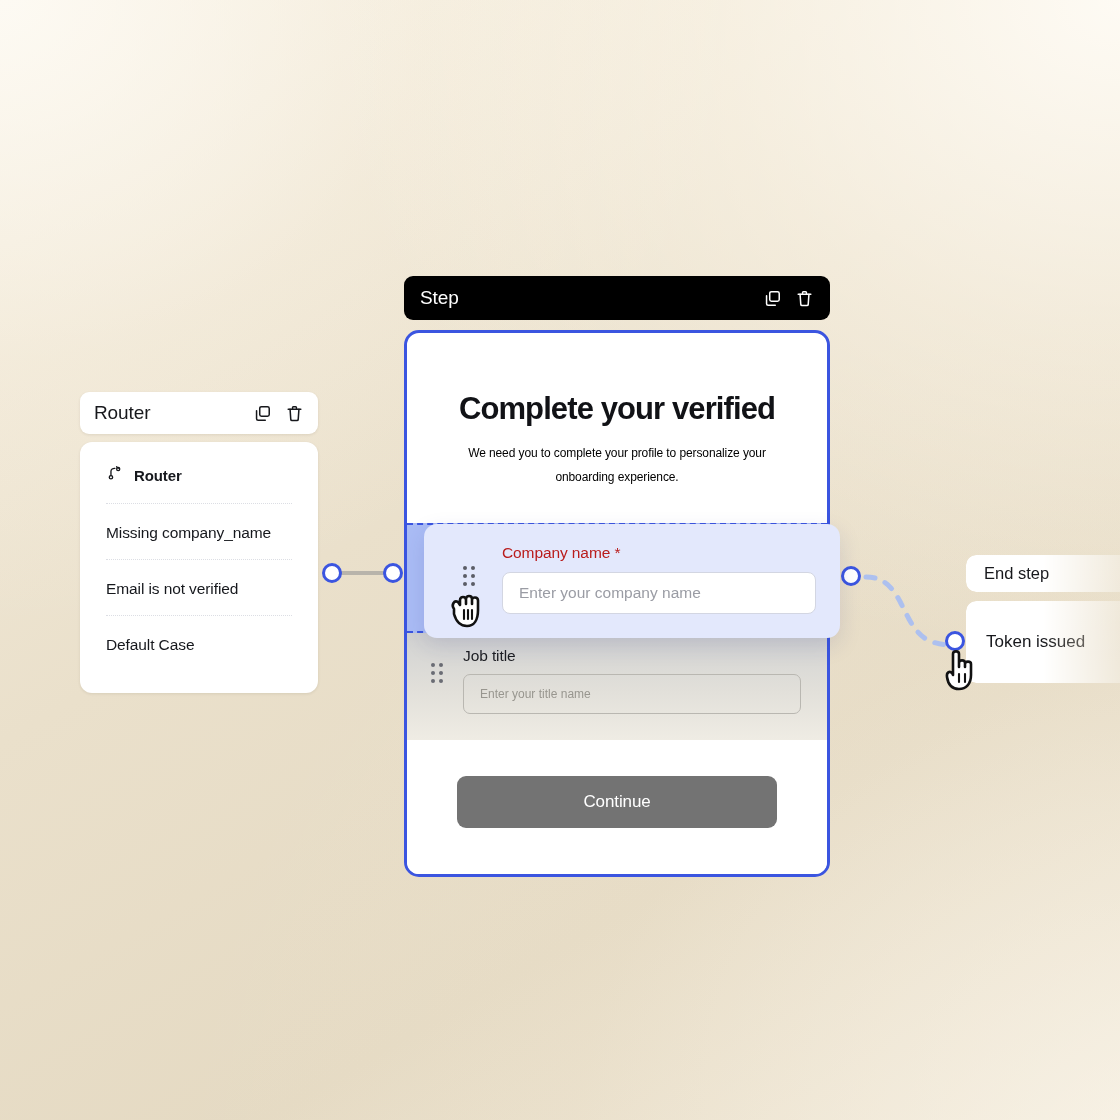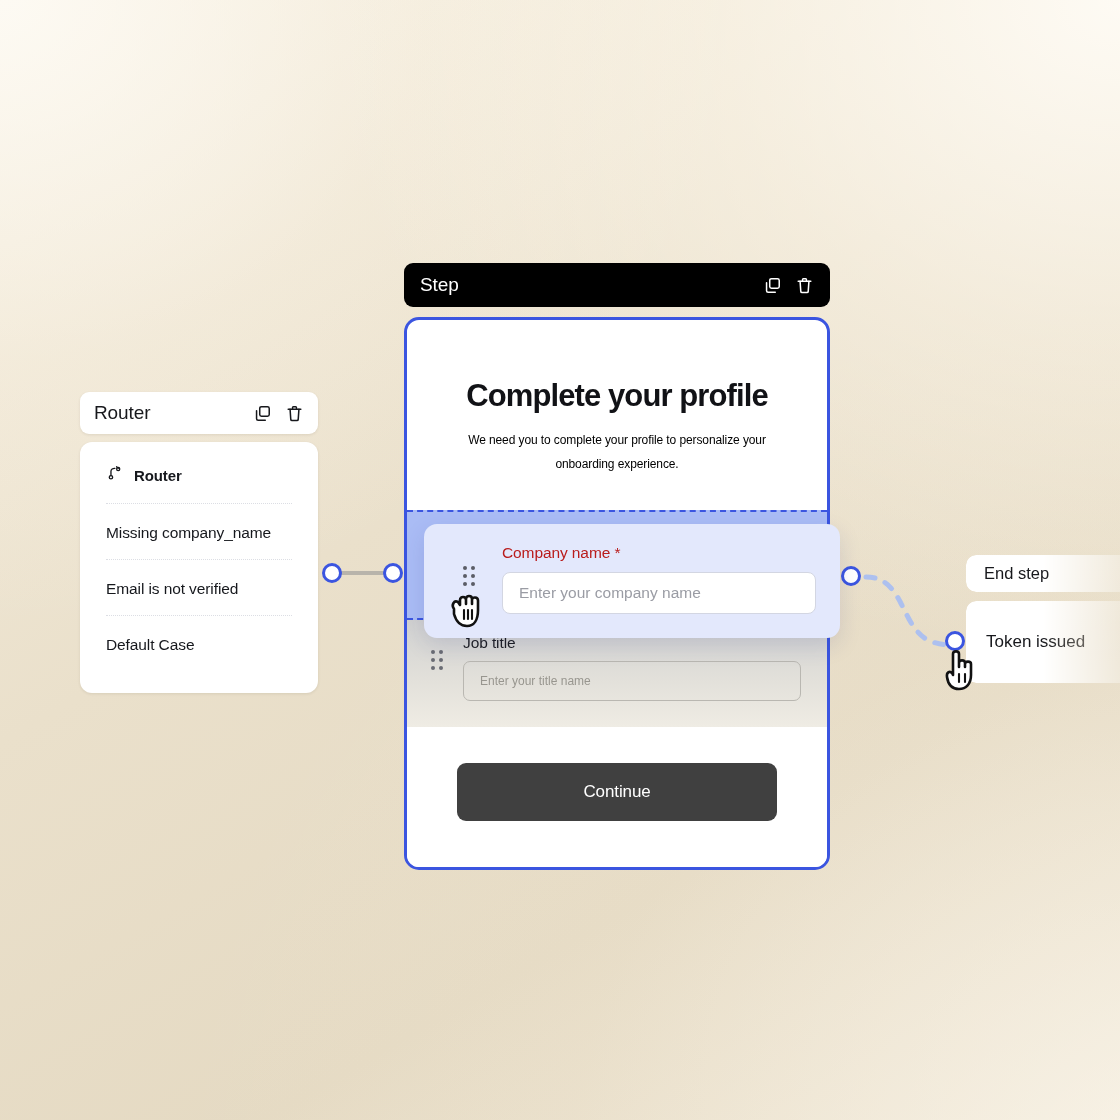--- a/index.html
+++ b/index.html
@@ -68,21 +68,21 @@
     color: #16181d;
     padding: 20px 0 17px 0;
     border-bottom: 1.5px dotted #dcdee4;
     letter-spacing: -0.1px;
   }
   .router-row:last-child { border-bottom: none; }
   .router-row.with-icon { display: flex; align-items: center; gap: 11px; padding-top: 14px; }
   .router-row.with-icon .label { font-weight: bold; font-size: 15px; }
 
   
-  #step-group { position: absolute; left: 404px; top: 263px; width: 426px; }
+  #step-group { position: absolute; left: 404px; top: 276px; width: 426px; }
 
   #step-header {
     height: 44px;
     border-radius: 9px;
     background: #000000;
     display: flex;
     align-items: center;
     padding: 0 16px;
   }
   #step-header .title { font-size: 19px; color: #ffffff; flex: 1; letter-spacing: -0.1px; }
@@ -154,23 +154,23 @@
     display: grid;
     grid-template-columns: 4px 4px;
     grid-template-rows: 4px 4px 4px;
     gap: 4px 4px;
   }
   .grip i { display: block; width: 4px; height: 4px; border-radius: 50%; background: #6a6c74; }
   #job-grip { left: 24px; top: 30px; }
 
   #continue-wrap { padding: 36px 50px 46px 50px; background: #ffffff; }
   #continue-btn {
-    height: 58px;
+    height: 52px;
     border-radius: 9px;
-    background: #404040;
+    background: #737373;
     color: #ffffff;
     font-size: 17px;
     display: flex;
     align-items: center;
     justify-content: center;
     border: none;
     width: 100%;
     font-family: "Liberation Sans", sans-serif;
     cursor: pointer;
     letter-spacing: -0.1px;
@@ -316,21 +316,21 @@
             <path d="M9.5 6.5 V4.6 A1 1 0 0 1 10.5 3.6 H13.5 A1 1 0 0 1 14.5 4.6 V6.5"></path>
             <path d="M6.4 6.5 L7.3 19.4 A1.6 1.6 0 0 0 8.9 20.9 H15.1 A1.6 1.6 0 0 0 16.7 19.4 L17.6 6.5"></path>
           </svg>
         </span>
       </span>
     </div>
 
     <div id="step-card">
 
       <div id="step-intro">
-        <h1>Complete your profile</h1>
+        <h1>Complete your verified</h1>
         <p>We need you to complete your profile to personalize your onboarding experience.</p>
       </div>
 
       <div id="drop-zone"></div>
 
       <div id="job-field">
         <span class="grip" id="job-grip">
           <i></i>
             <i></i>
             <i></i>

